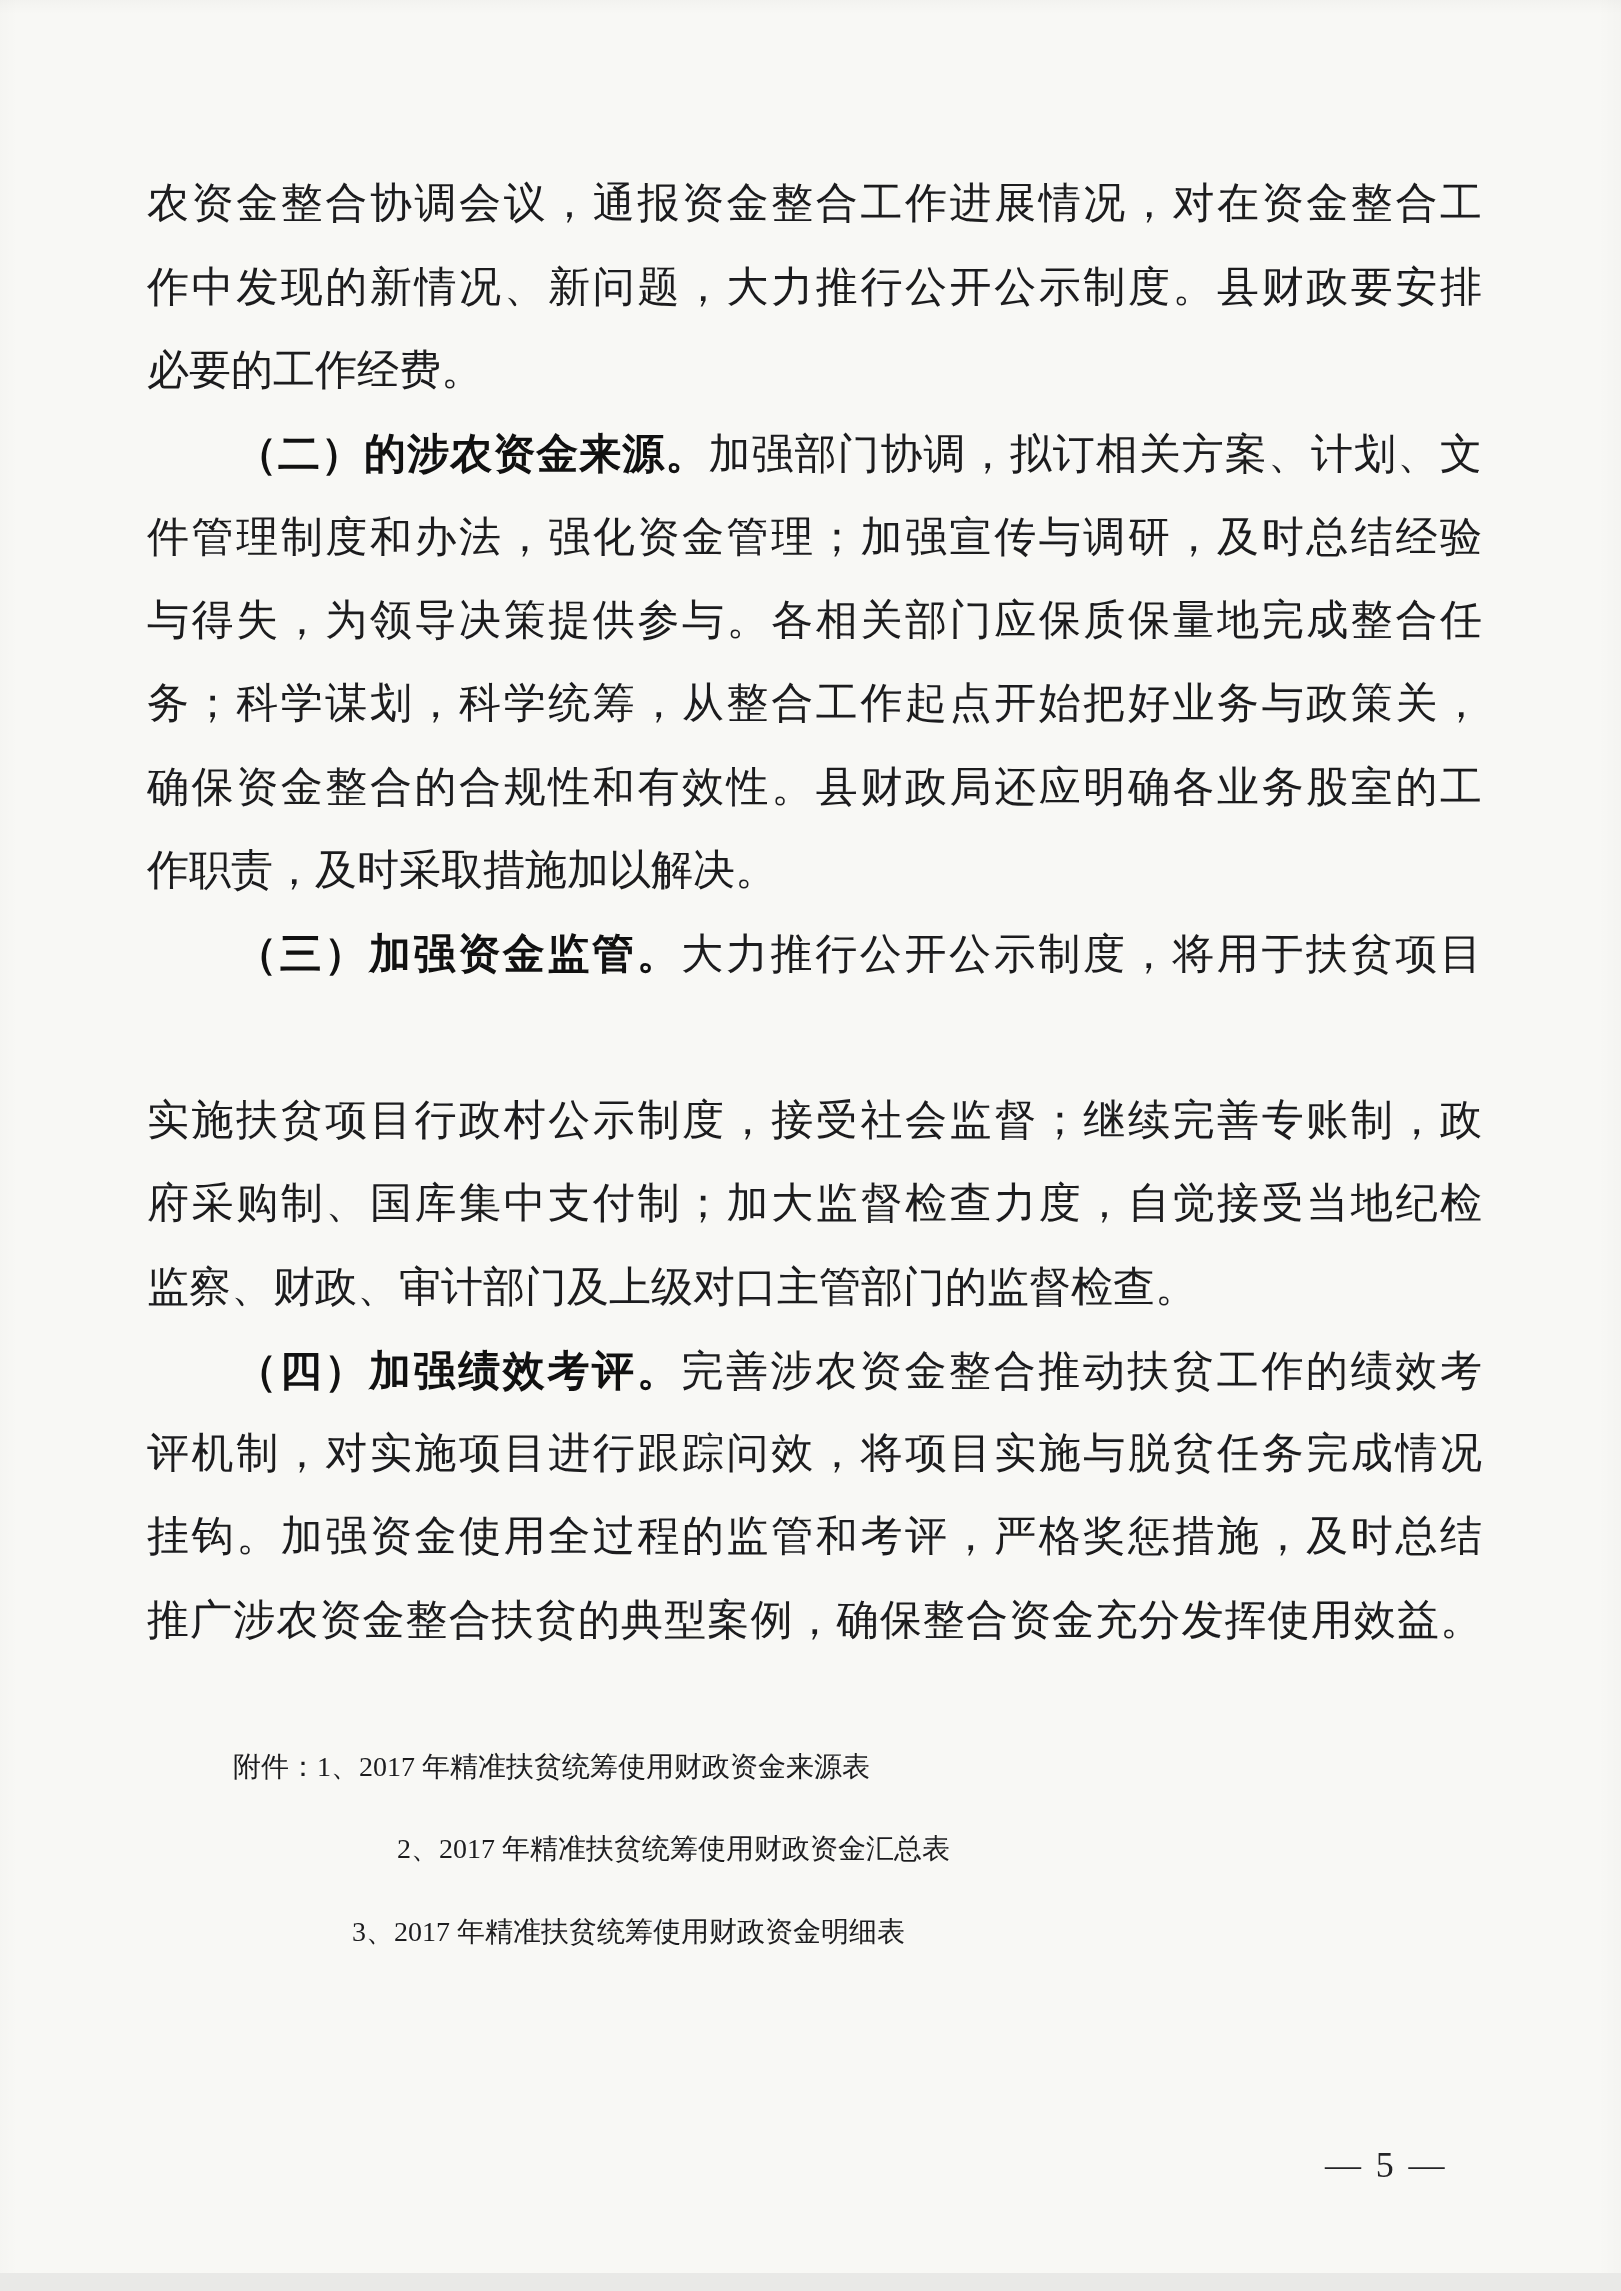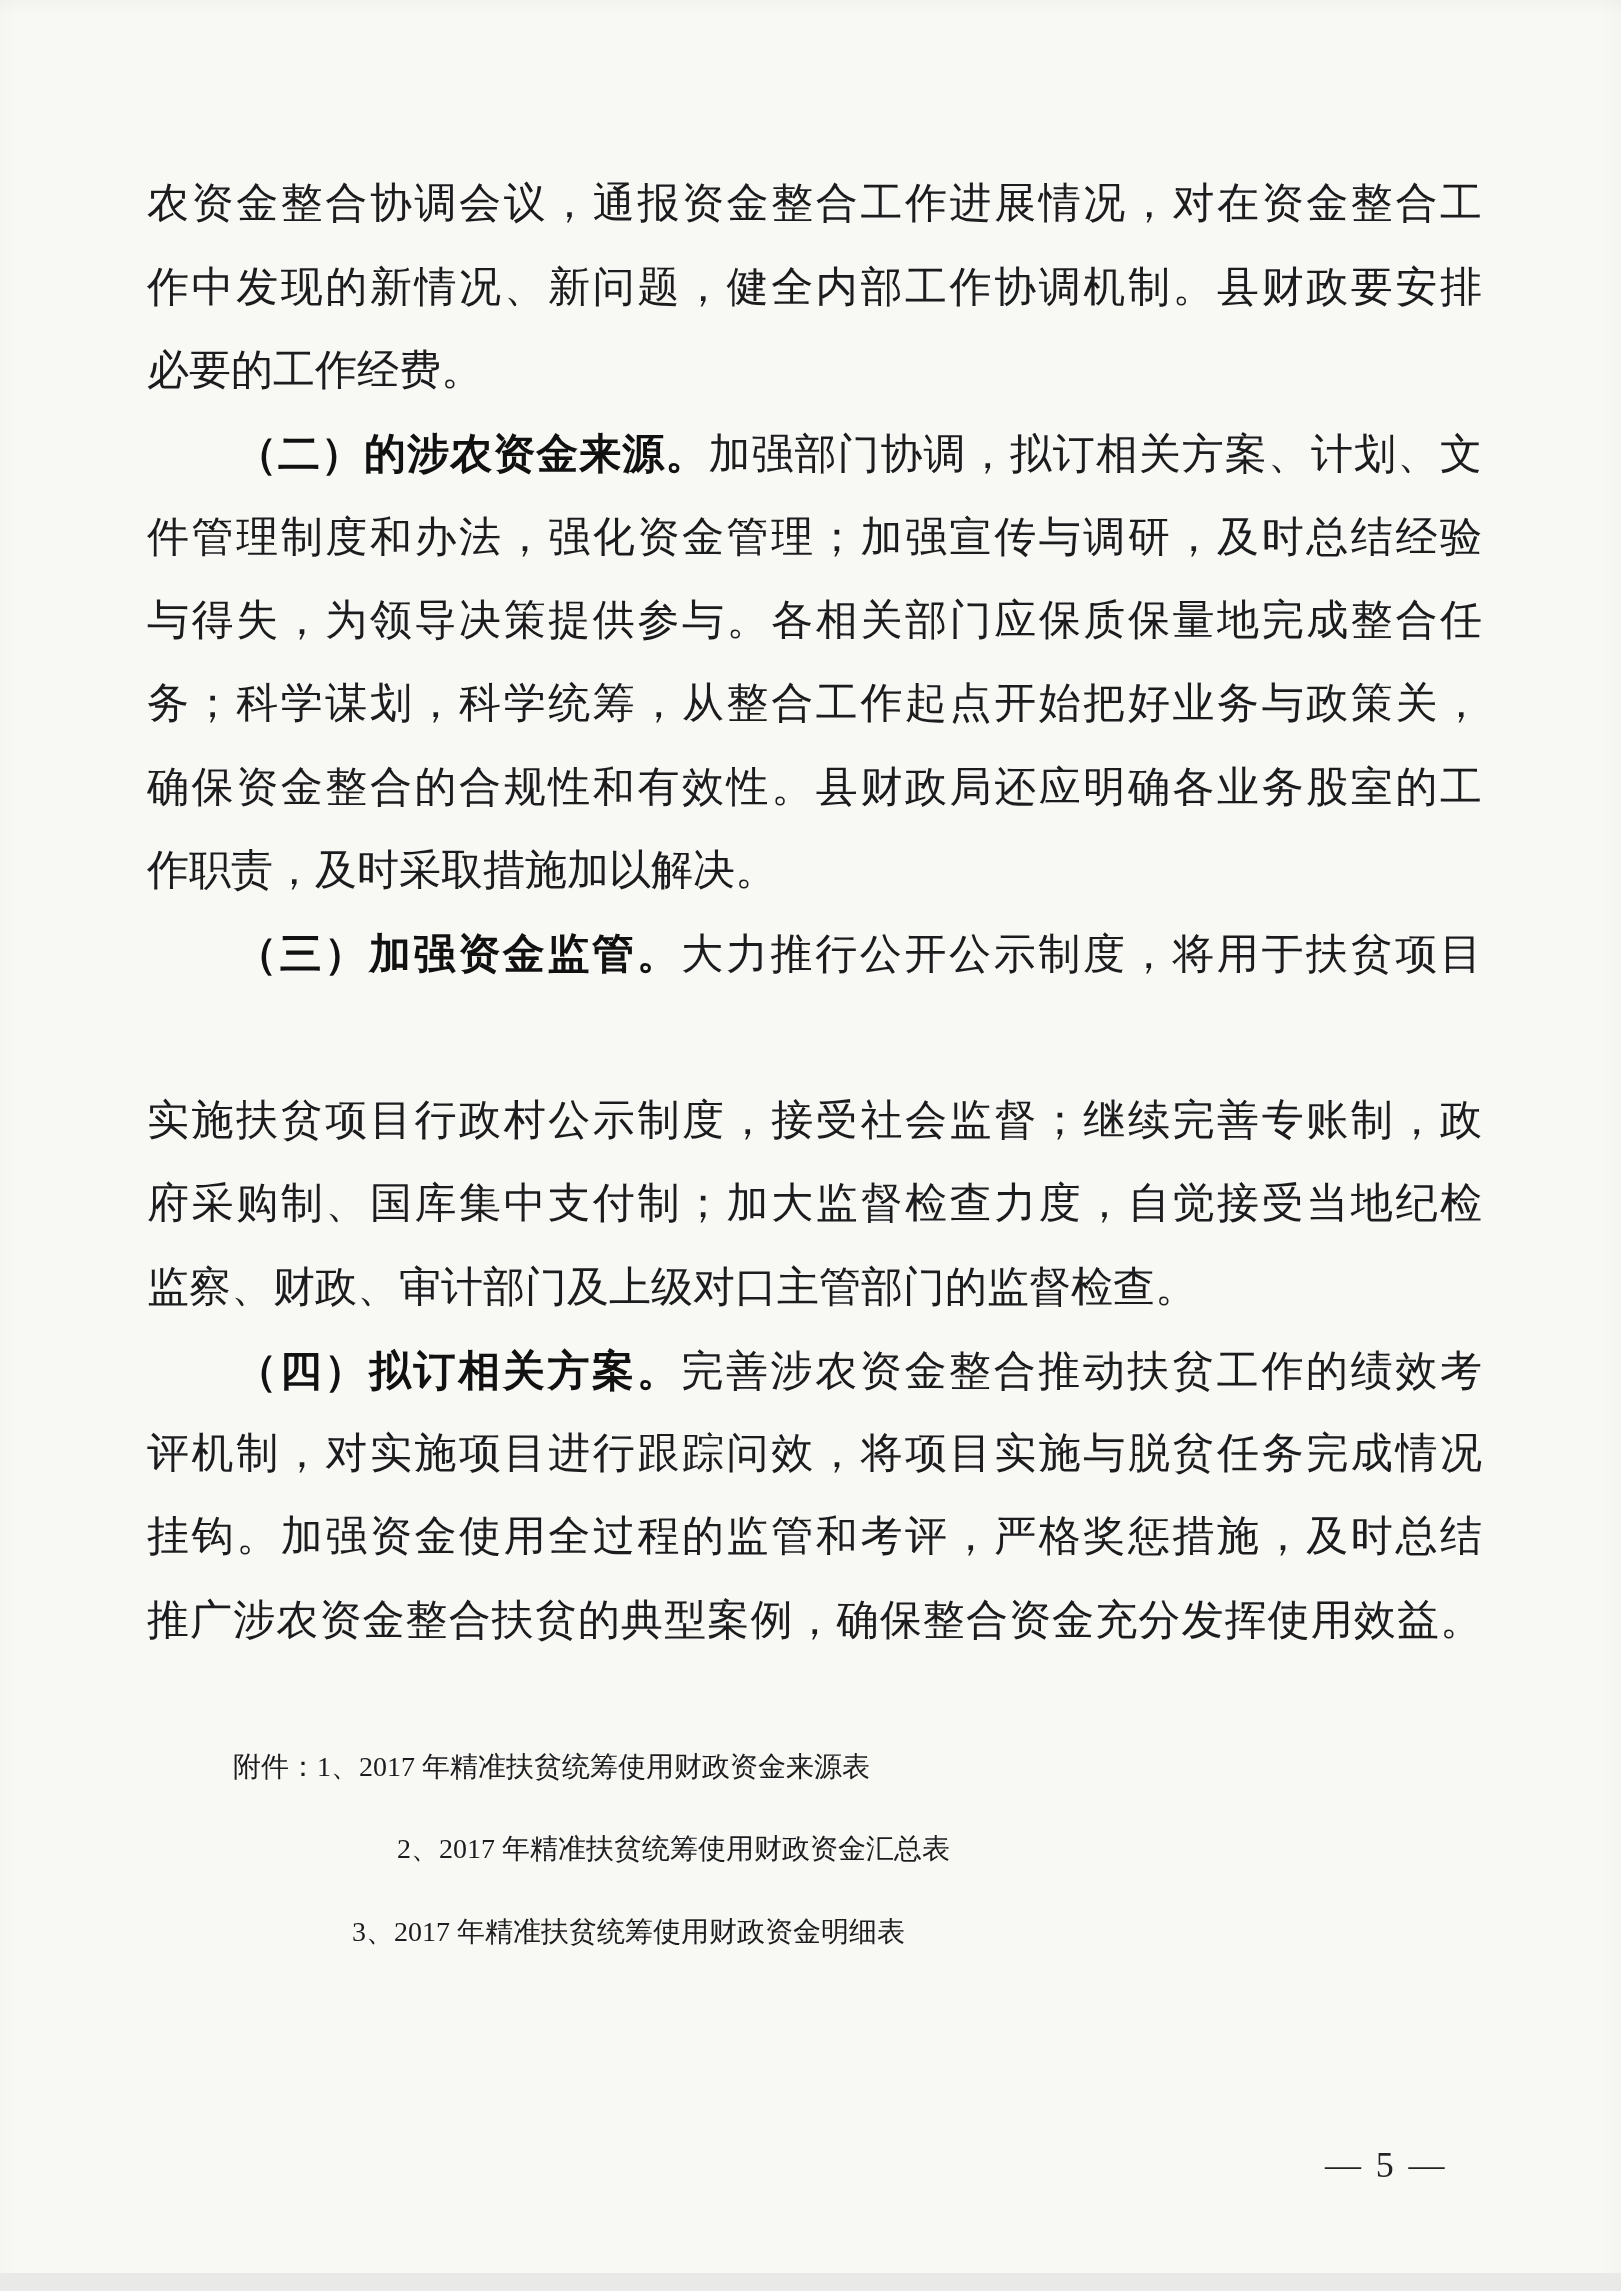--- a/index.html
+++ b/index.html
@@ -52,36 +52,36 @@
     letter-spacing:2.9px;
     color:#242426;
   }
 </style>
 </head>
 <body>
 
 <div class="page">
 
   <div class="line justify" style="top:173px"><span>农资金整合协调会议，通报资金整合工作进展情况，对在资金整合工</span></div>
-  <div class="line justify" style="top:257px"><span>作中发现的新情况、新问题，健全内部工作协调机制。县财政要安排</span></div>
+  <div class="line justify" style="top:257px"><span>作中发现的新情况、新问题，大力推行公开公示制度。县财政要安排</span></div>
   <div class="line" style="top:340px"><span>必要的工作经费。</span></div>
 
   <div class="line justify indent" style="top:423px"><span class="hd">（二）的涉农资金来源。</span><span>加强部门协调，拟订相关方案、计划、文</span></div>
   <div class="line justify" style="top:507px"><span>件管理制度和办法，强化资金管理；加强宣传与调研，及时总结经验</span></div>
   <div class="line justify" style="top:590px"><span>与得失，为领导决策提供参与。各相关部门应保质保量地完成整合任</span></div>
   <div class="line justify" style="top:673px"><span>务；科学谋划，科学统筹，从整合工作起点开始把好业务与政策关，</span></div>
   <div class="line justify" style="top:757px"><span>确保资金整合的合规性和有效性。县财政局还应明确各业务股室的工</span></div>
   <div class="line" style="top:840px"><span>作职责，及时采取措施加以解决。</span></div>
 
   <div class="line justify indent" style="top:923px"><span class="hd">（三）加强资金监管。</span><span>大力推行公开公示制度，将用于扶贫项目</span></div>
   <div class="line justify" style="top:1090px"><span>实施扶贫项目行政村公示制度，接受社会监督；继续完善专账制，政</span></div>
   <div class="line justify" style="top:1173px"><span>府采购制、国库集中支付制；加大监督检查力度，自觉接受当地纪检</span></div>
   <div class="line" style="top:1257px"><span>监察、财政、审计部门及上级对口主管部门的监督检查。</span></div>
 
-  <div class="line justify indent" style="top:1340px"><span class="hd">（四）拟订相关方案。</span><span>完善涉农资金整合推动扶贫工作的绩效考</span></div>
+  <div class="line justify indent" style="top:1340px"><span class="hd">（四）加强绩效考评。</span><span>完善涉农资金整合推动扶贫工作的绩效考</span></div>
   <div class="line justify" style="top:1423px"><span>评机制，对实施项目进行跟踪问效，将项目实施与脱贫任务完成情况</span></div>
   <div class="line justify" style="top:1506px"><span>挂钩。加强资金使用全过程的监管和考评，严格奖惩措施，及时总结</span></div>
   <div class="line justify" style="top:1590px"><span>推广涉农资金整合扶贫的典型案例，确保整合资金充分发挥使用效益。</span></div>
 
   <div class="attach attach-1"><span>附件：1、2017 年精准扶贫统筹使用财政资金来源表</span></div>
   <div class="attach attach-2"><span>2、2017 年精准扶贫统筹使用财政资金汇总表</span></div>
   <div class="attach attach-3"><span>3、2017 年精准扶贫统筹使用财政资金明细表</span></div>
 
   <div class="page-num">— 5 —</div>
 

